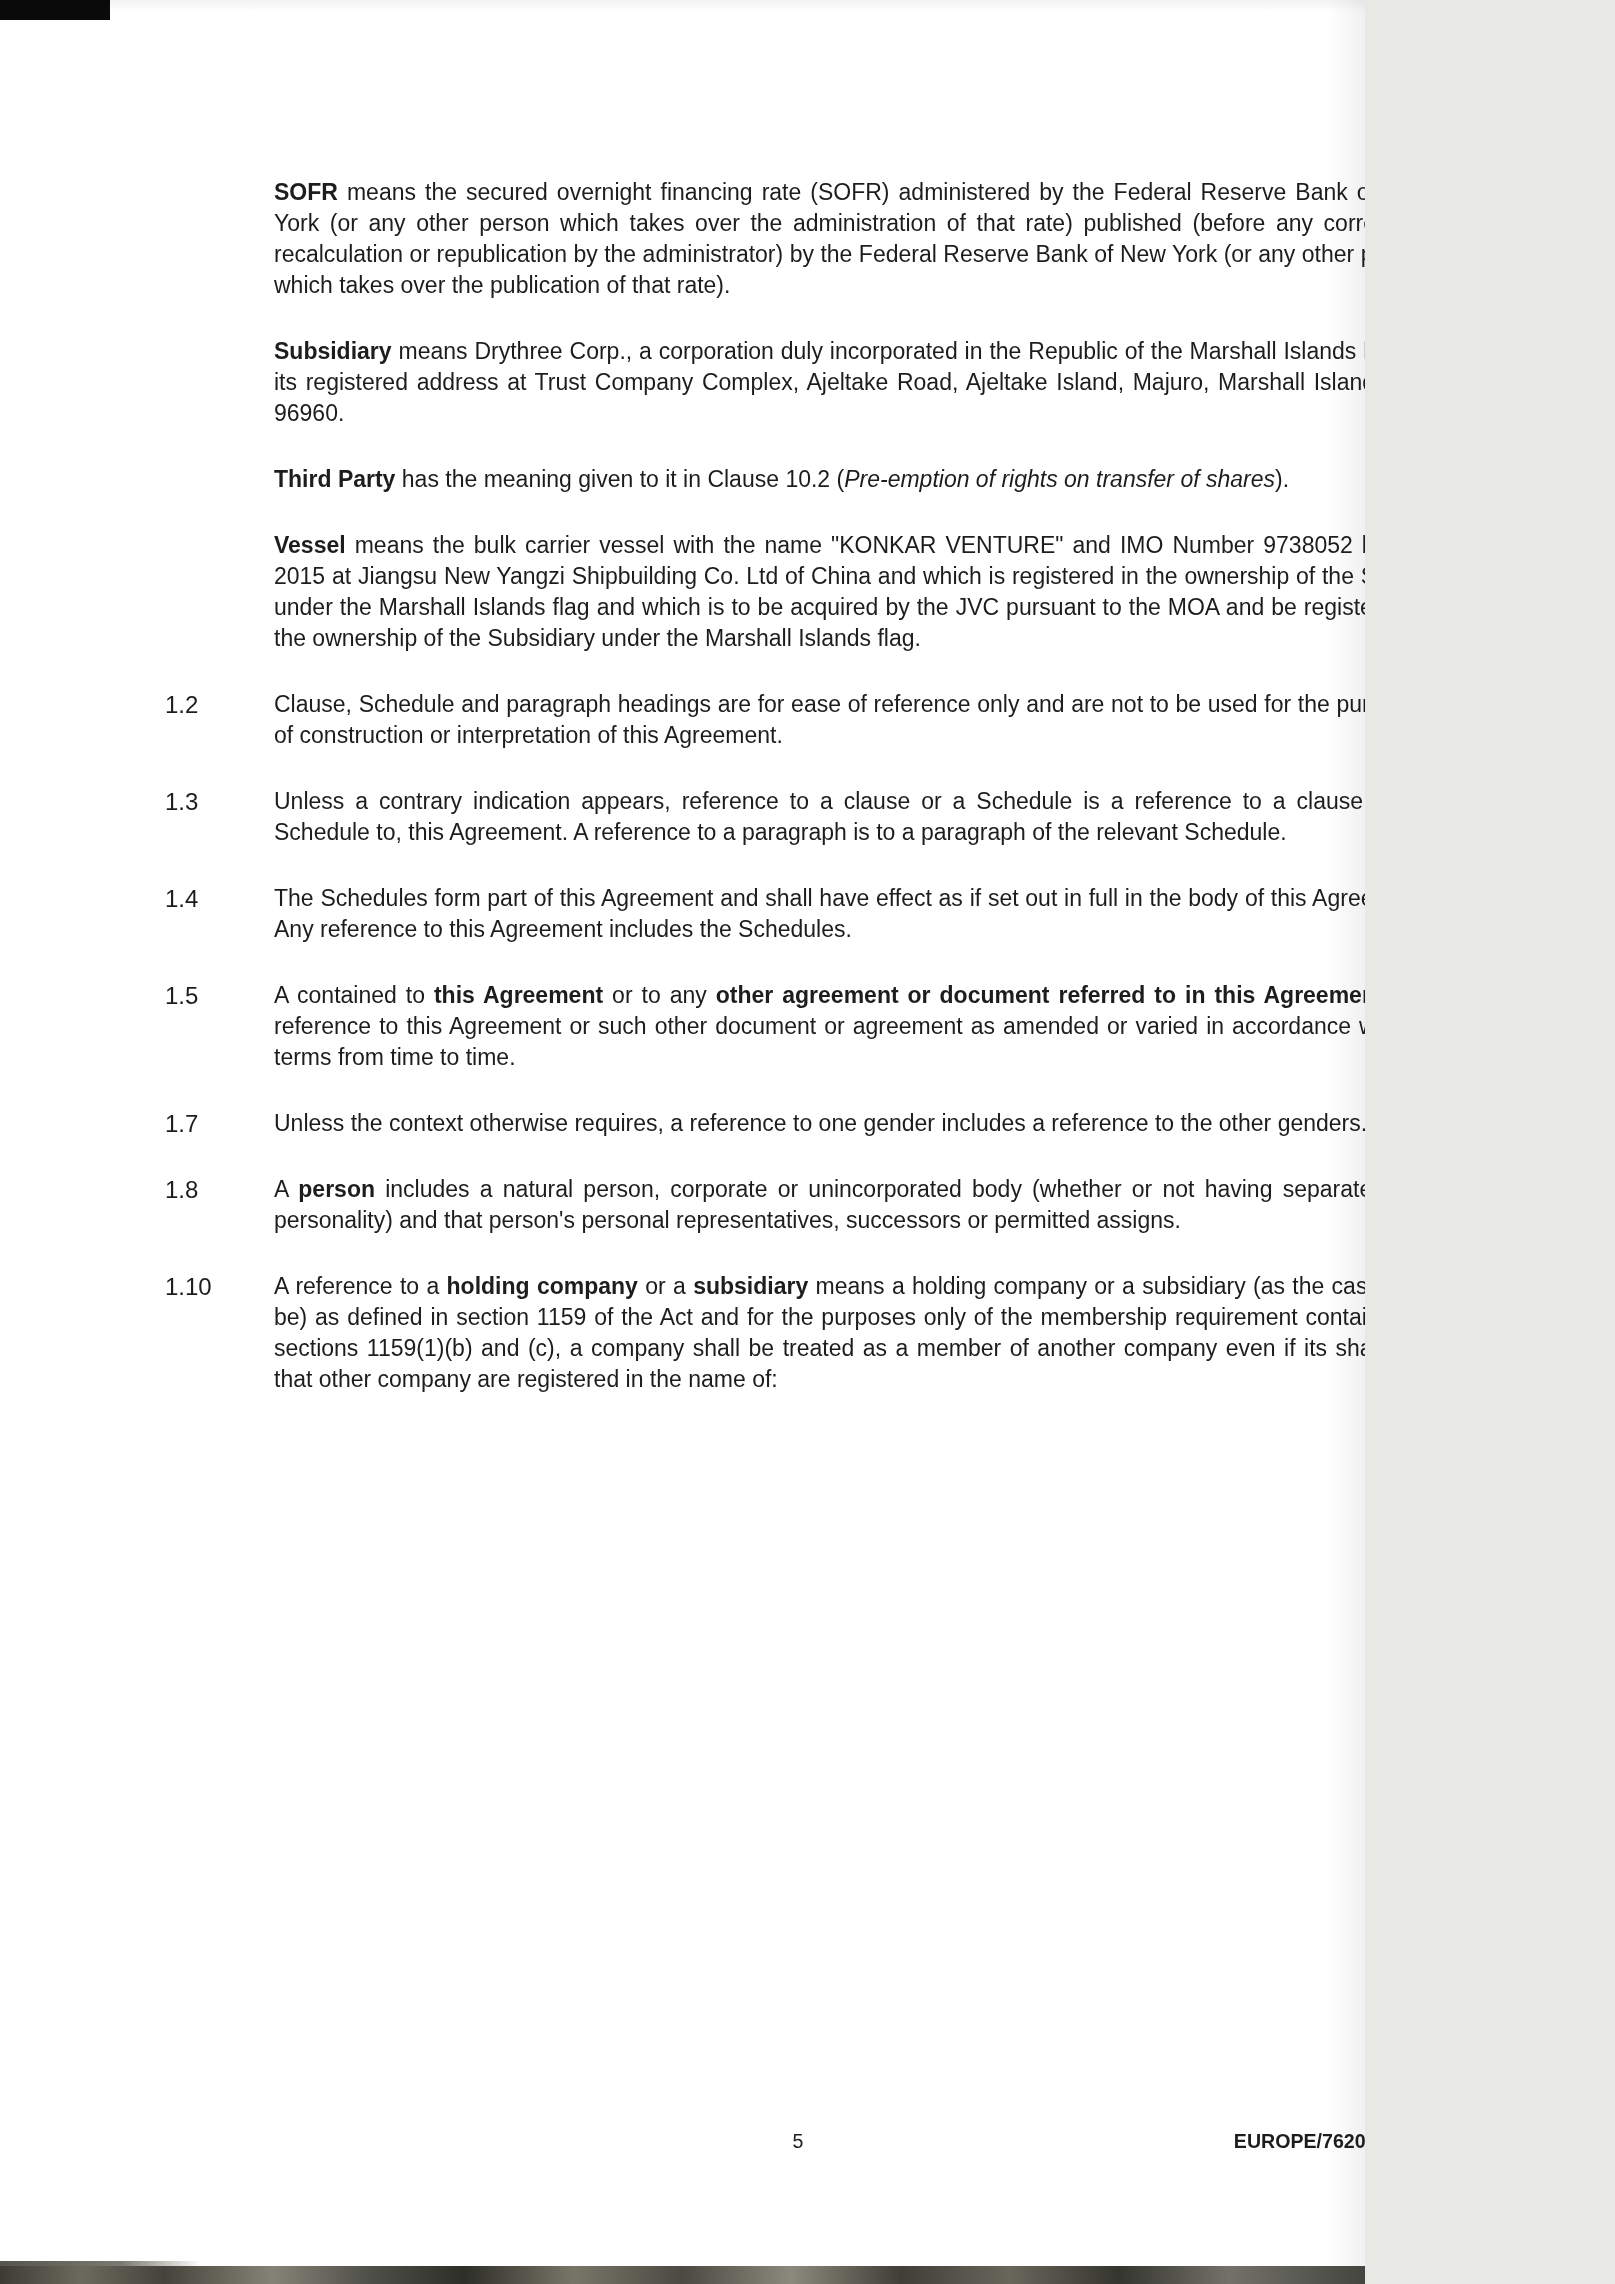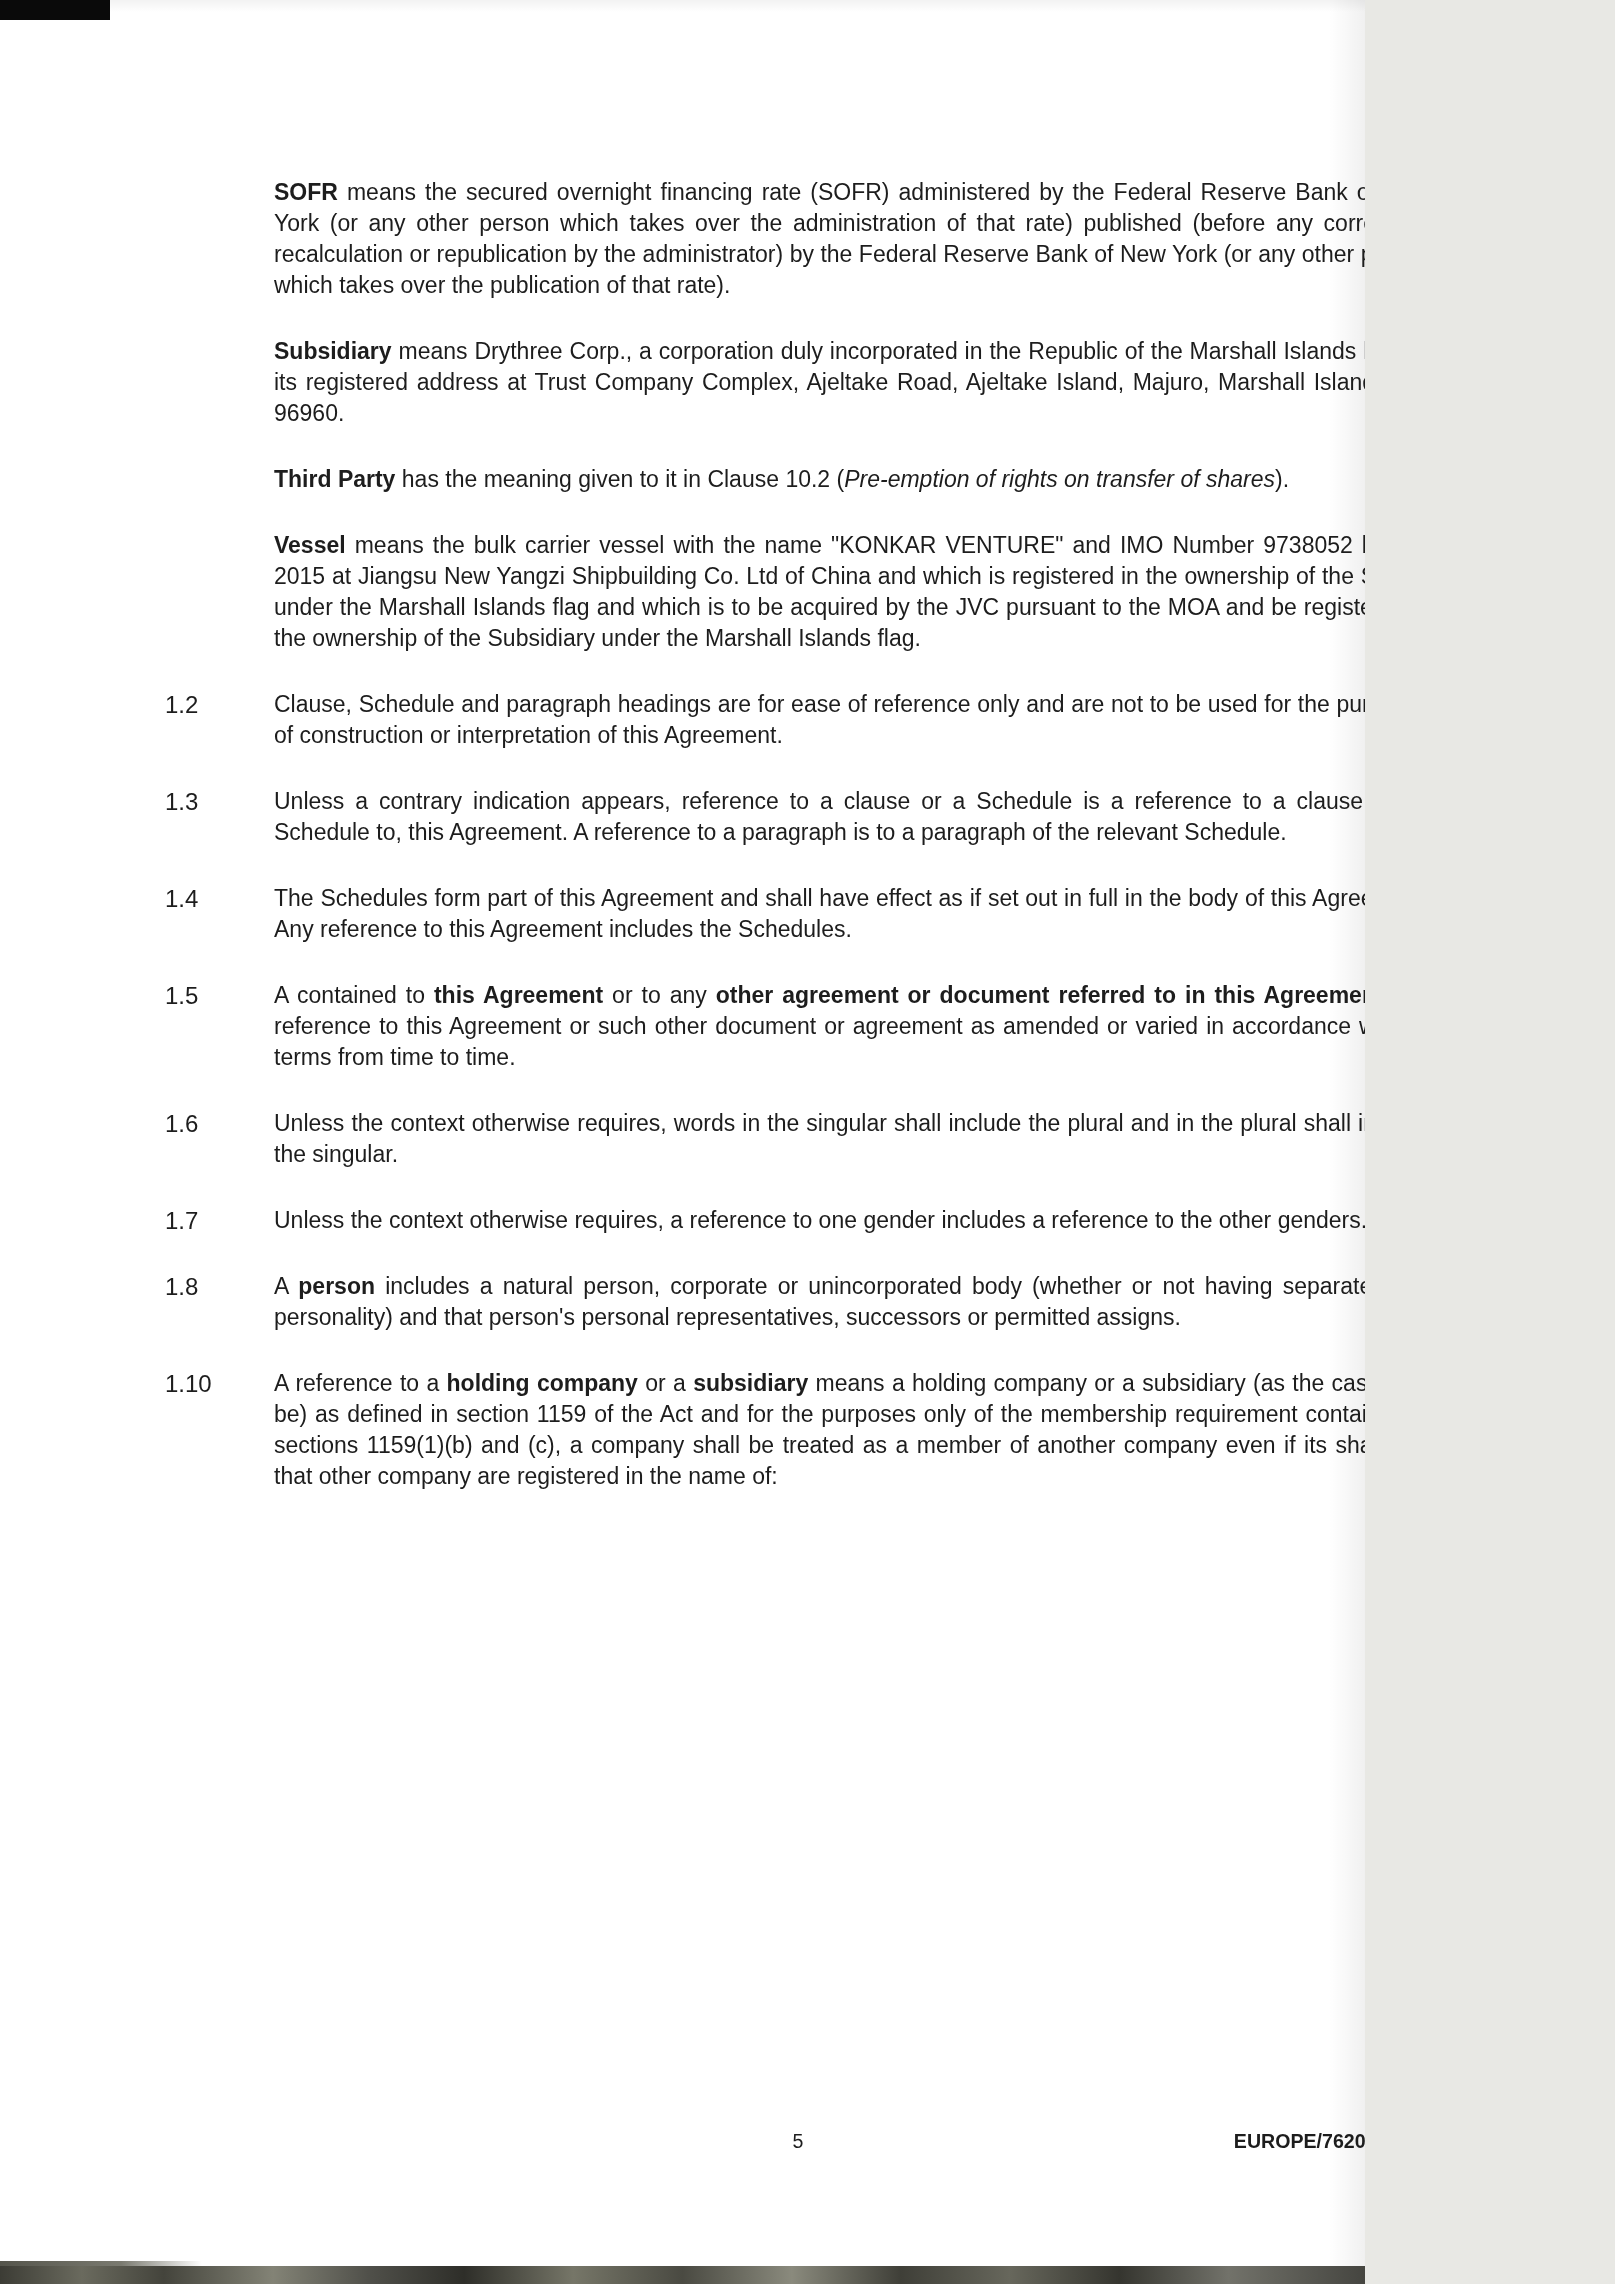--- a/index.html
+++ b/index.html
@@ -102,24 +102,20 @@
       </div>
       <div class="para">
         <div class="num">1.4</div>
         <div class="body"><span>The Schedules form part of this Agreement and shall have effect as if set out in full in the body of this Agreement. Any reference to this Agreement includes the Schedules.</span></div>
       </div>
       <div class="para">
         <div class="num">1.5</div>
         <div class="body"><span>A contained to </span><span class="b">this Agreement</span><span> or to any </span><span class="b">other agreement or document referred to in this Agreement</span><span> is a reference to this Agreement or such other document or agreement as amended or varied in accordance with its terms from time to time.</span></div>
       </div>
       <div class="para">
-        <div class="num">1.6</div>
-        <div class="body"><span>Unless the context otherwise requires, words in the singular shall include the plural and in the plural shall include the singular.</span></div>
-      </div>
-      <div class="para">
         <div class="num">1.7</div>
         <div class="body"><span>Unless the context otherwise requires, a reference to one gender includes a reference to the other genders.</span></div>
       </div>
       <div class="para">
         <div class="num">1.8</div>
         <div class="body"><span>A </span><span class="b">person</span><span> includes a natural person, corporate or unincorporated body (whether or not having separate legal personality) and that person's personal representatives, successors or permitted assigns.</span></div>
       </div>
       <div class="para">
         <div class="num">1.10</div>
         <div class="body"><span>A reference to a </span><span class="b">holding company</span><span> or a </span><span class="b">subsidiary</span><span> means a holding company or a subsidiary (as the case may be) as defined in section 1159 of the Act and for the purposes only of the membership requirement contained in sections 1159(1)(b) and (c), a company shall be treated as a member of another company even if its shares in that other company are registered in the name of:</span></div>

